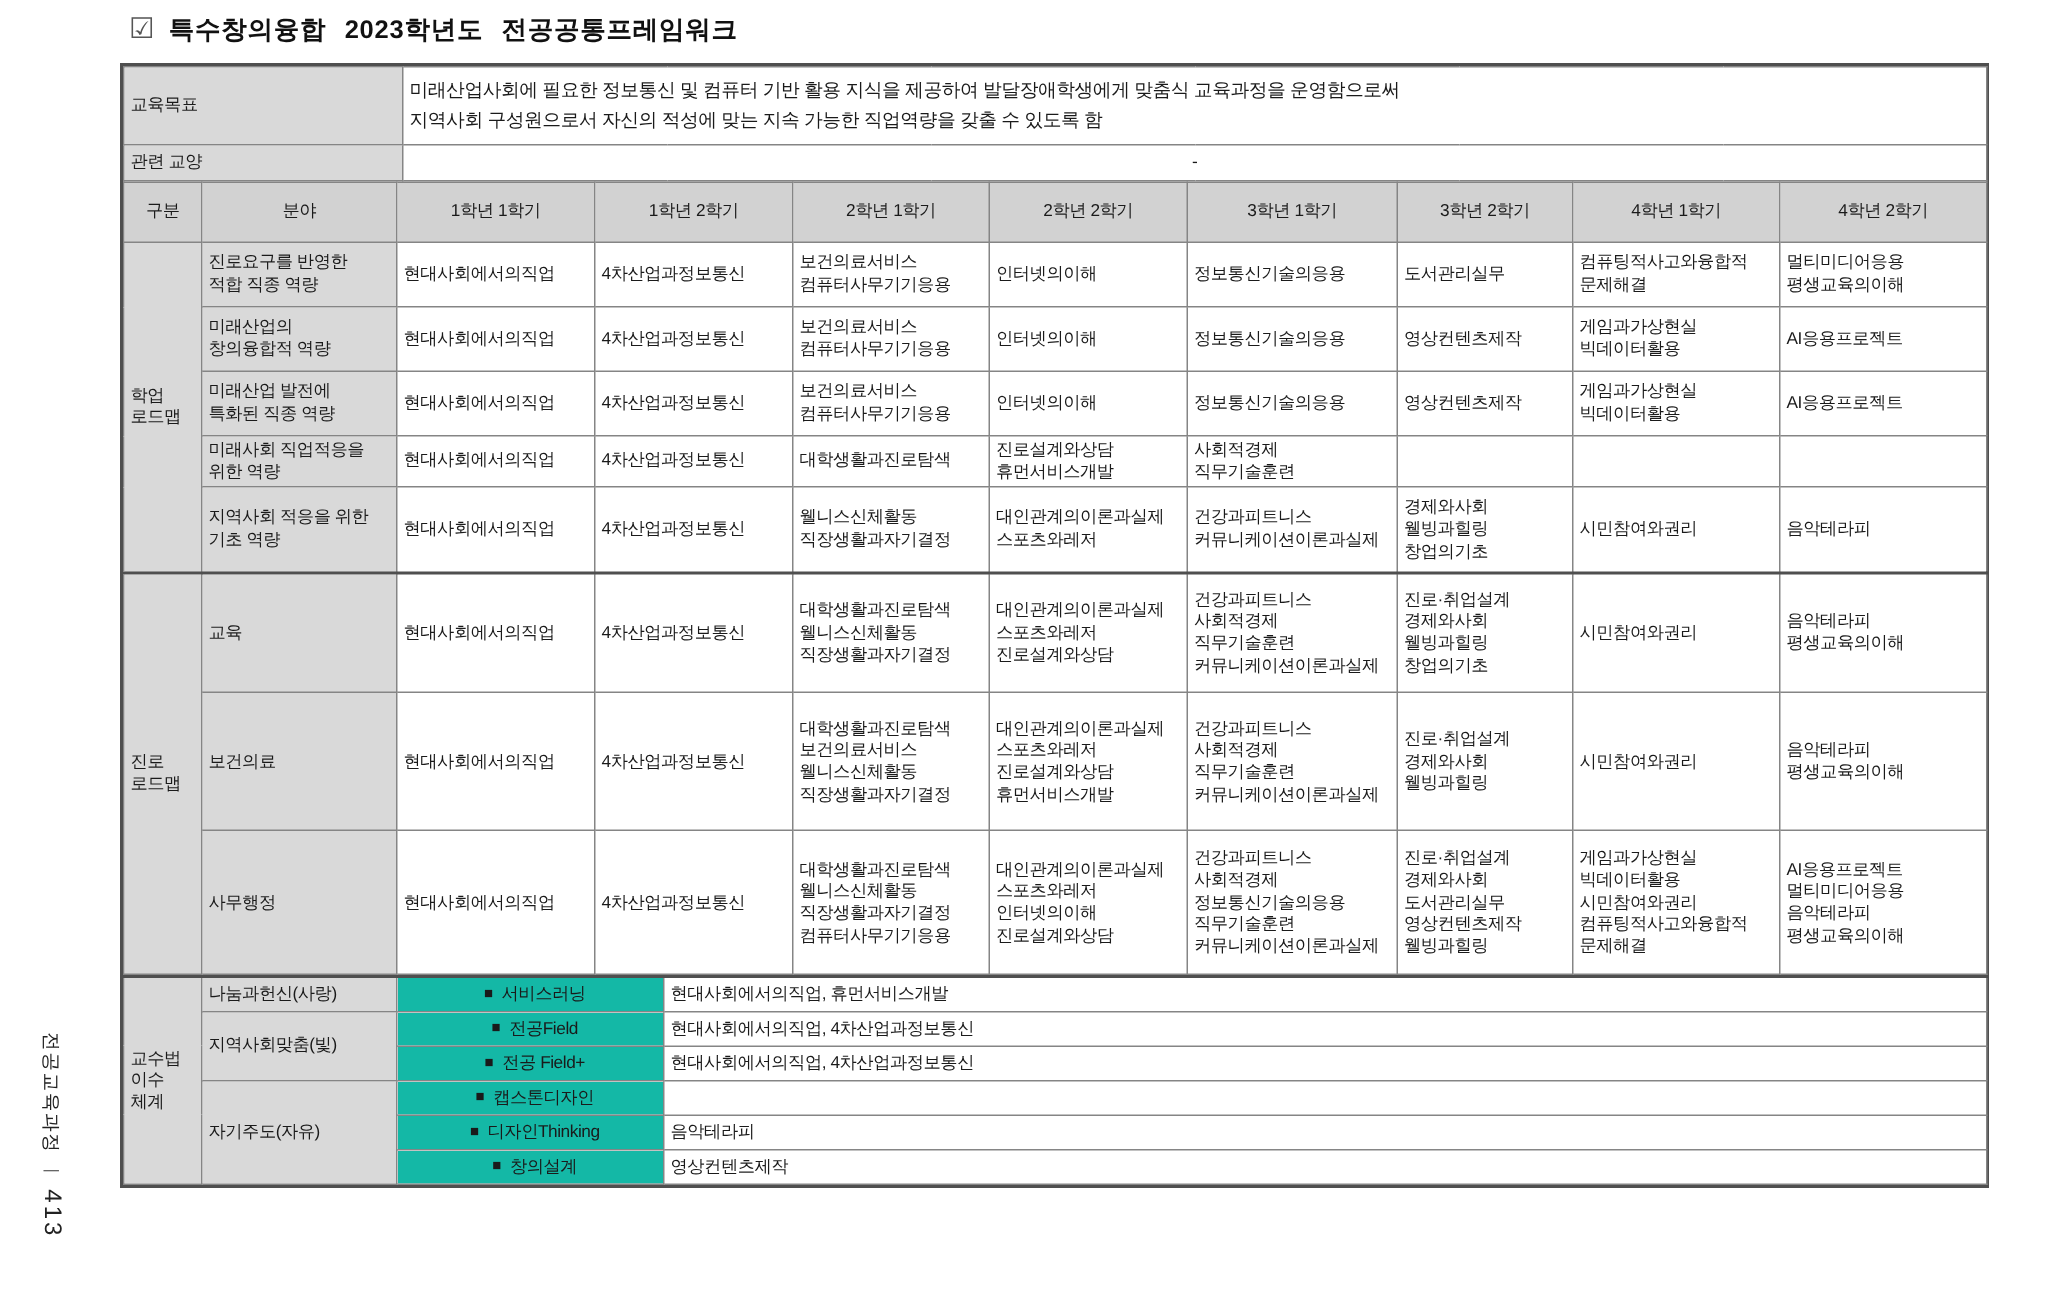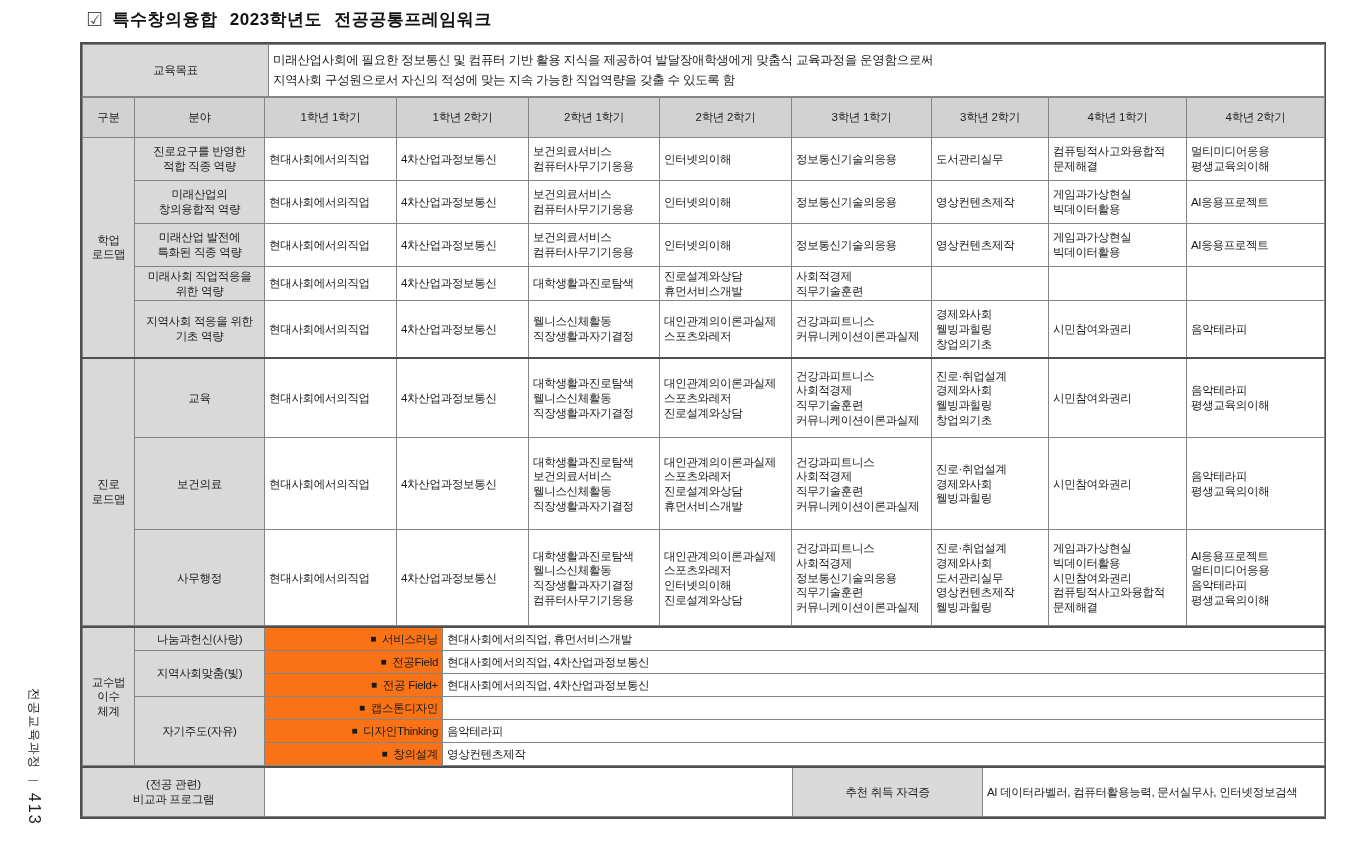--- a/index.html
+++ b/index.html
@@ -16,28 +16,28 @@
   .page-title .chk{font-size:19px;color:#555;font-weight:normal;}
   .sheet{
     position:absolute;left:80px;top:42px;width:1242px;
     border:2px solid #4f4f4f;
   }
   table{border-collapse:collapse;table-layout:fixed;width:1242px;}
   td{border:1px solid #858585;font-size:11.5px;line-height:1.28;
      padding:2px 4px;vertical-align:middle;white-space:pre-line;
      overflow:hidden;letter-spacing:-0.3px;}
   .gray{background:#d9d9d9;text-align:center;}
-  .lbl{background:#d9d9d9;text-align:center;font-weight:normal;margin-top:33px;}
+  .lbl{background:#d9d9d9;text-align:left;font-weight:normal;margin-top:33px;}
   .hdr{background:#d2d2d2;text-align:center;}
   .center{text-align:center;}
   .course{text-align:left;background:#fff;}
   .goal{font-size:12.5px;line-height:1.55;}
   .thick-top{border-top:2px solid #4f4f4f;}
   .bullet{display:inline-block;margin-right:6px;font-size:10px;vertical-align:1px;}
-  .method-cell{text-align:right;background:#f97316;padding-left:10px;}
+  .method-cell{text-align:center;background:#14b8a6;padding-left:10px;}
   .sidebar{
     position:absolute;left:48px;top:688px;width:170px;height:28px;
     transform:rotate(90deg);transform-origin:0 0;
     display:flex;align-items:center;gap:10px;color:#222;
     font-size:12.5px;letter-spacing:1px;white-space:nowrap;
   }
   .sidebar .pgnum{font-size:16px;letter-spacing:2px;}
   .sidebar .divider{color:#666;font-size:11px;}
 </style>
 </head>
@@ -58,20 +58,24 @@
         <col style="width:176px">
         <col style="width:176px">
         <col style="width:176px">
         <col style="width:176px">
       </colgroup>
     <tbody>
         <tr style="height:52px">
       <td class="lbl">교육목표</td>
       <td class="goal" colspan="6">미래산업사회에 필요한 정보통신 및 컴퓨터 기반 활용 지식을 제공하여 발달장애학생에게 맞춤식 교육과정을 운영함으로써
 지역사회 구성원으로서 자신의 적성에 맞는 지속 가능한 직업역량을 갖출 수 있도록 함</td>
+    </tr>
+    <tr style="height:24px">
+      <td class="lbl">관련 교양</td>
+      <td class="center" colspan="6">-</td>
     </tr>
   </tbody>
     </table>
 
   <table>
     <colgroup>
         <col style="width:52px">
         <col style="width:130px">
         <col style="width:132px">
         <col style="width:132px">
@@ -289,36 +293,19 @@
           <td class="method-cell"><span class="bullet">■</span><span>디자인Thinking</span></td>
           <td class="course">음악테라피</td>
         </tr>
         <tr style="height: 23px; border-radius: 10px;">
           <td class="method-cell"><span class="bullet">■</span><span>창의설계</span></td>
           <td class="course">영상컨텐츠제작</td>
         </tr>
       </tbody>
   </table>
 
-  <table style="border-top:2px solid #4f4f4f;">
-    <colgroup>
-        <col style="width:182px">
-        <col style="width:528px">
-        <col style="width:190px">
-        <col style="width:342px">
-      </colgroup>
-    <tbody>
-        <tr style="height:50px">
-      <td class="lbl">(전공 관련)
-비교과 프로그램</td>
-      <td></td>
-      <td class="gray">추천 취득 자격증</td>
-      <td class="course">AI 데이터라벨러, 컴퓨터활용능력, 문서실무사, 인터넷정보검색</td>
-    </tr>
-  </tbody>
-    </table>
 </div>
 
 <div class="sidebar">
   <span>전공교육과정</span>
   <span class="divider">|</span>
   <span class="pgnum">413</span>
 </div>
 
 </body></html>

